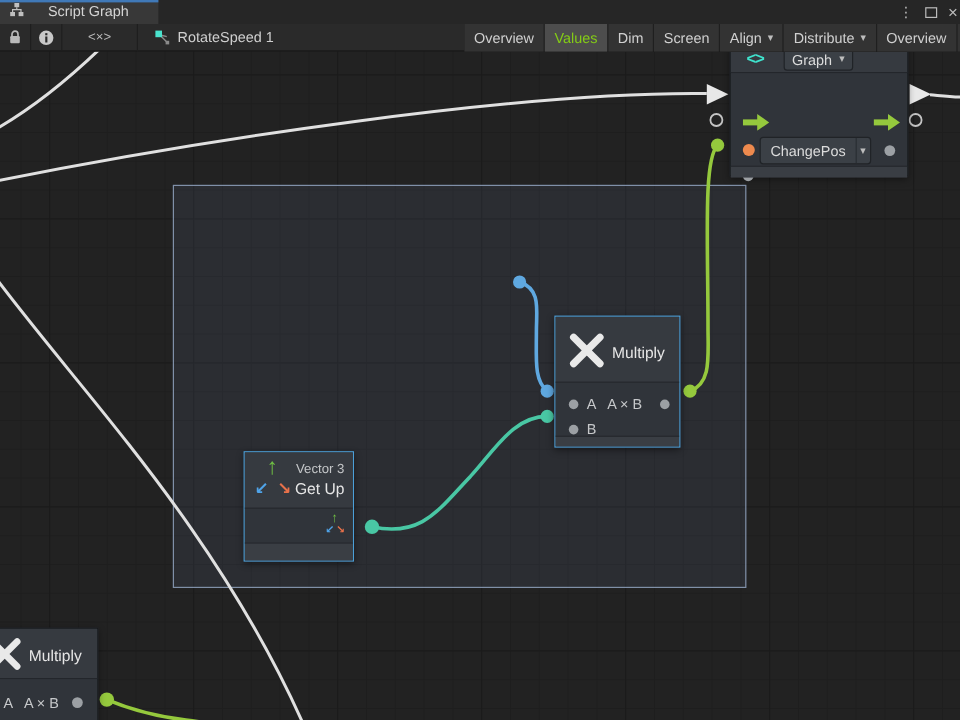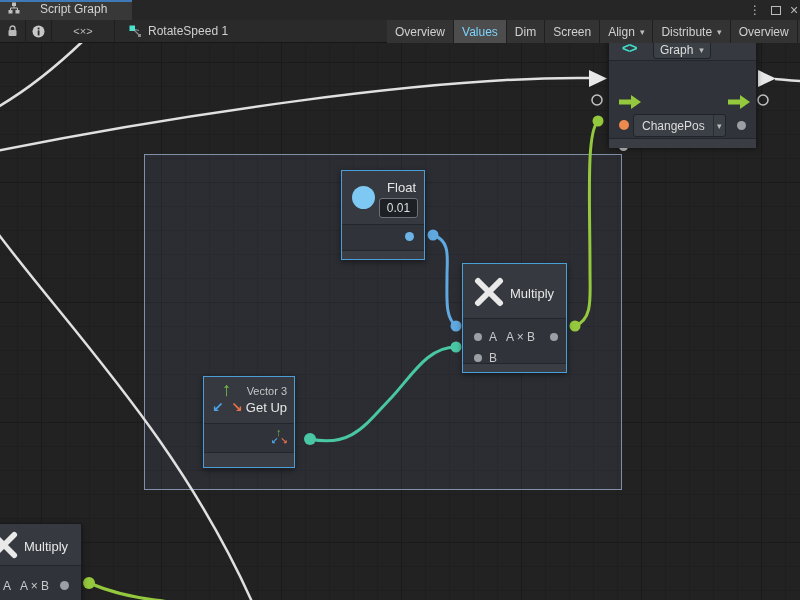--- a/index.html
+++ b/index.html
@@ -108,21 +108,21 @@
   #seg-code{width:63px;color:#bdbdbd;font-size:11px;}
   #breadcrumb{display:flex;align-items:center;gap:6px;padding:0 14px;color:#cfcfcf;}
   #zoom-ctl{display:flex;align-items:center;color:#cfcfcf;}
   #zoom-ctl .zlabel{margin:0 10px 0 8px;}
   #zoom-track{position:relative;width:85px;height:2px;background:#5e5e5e;border-radius:1px;}
   #zoom-handle{position:absolute;top:-5.5px;width:13px;height:13px;border-radius:50%;background:#8f8f8f;}
   #zoom-val{margin-left:8px;}
   #tb-buttons{position:absolute;left:387px;top:0;height:23px;display:flex;gap:1px;background:#1f1f1f;}
   .tbtn{height:23px;display:flex;align-items:center;background:#333333;color:#d0d0d0;
     padding:0 8px;white-space:nowrap;}
-  .tbtn.active{background:#4d4d4d;color:#7dd3fc;}
+  .tbtn.active{background:#4d4d4d;color:#84cc16;}
   .tbtn .caret{margin-left:5px;font-size:9px;color:#bdbdbd;}
 </style>
 </head>
 <body>
 
 <div id="screen">
 
   <div id="canvas"></div>
 
   <div id="selection-rect"></div>
@@ -146,31 +146,20 @@
     <circle cx="310" cy="439" r="6" fill="#49c7a4"></circle>
     <circle cx="456" cy="347" r="5.5" fill="#49c7a4"></circle>
 
     <path d="M 575,326 C 593,319 590,298 590,272 C 590,200 586,133 598,121" fill="none" stroke="#95c93d" stroke-width="3"></path>
     <circle cx="575" cy="326" r="5.5" fill="#95c93d"></circle>
     <circle cx="598" cy="121" r="5.5" fill="#95c93d"></circle>
     <path d="M 89,583 C 108,591 130,597 155,600 C 165,601 174,603 182,605" fill="none" stroke="#95c93d" stroke-width="3"></path>
     <circle cx="89" cy="583" r="6" fill="#95c93d"></circle>
   </svg>
 
-  <div class="node selected" id="node-float">
-    <div class="hdr">
-      <div id="float-icon"></div>
-      <div class="ntitle">Float</div>
-      <input id="float-value" readonly="" value="0.01" style="">
-    </div>
-    <div class="ports">
-      <div class="dot blue" style="left:63px;top:7px;width:9px;height:9px;"></div>
-    </div>
-    <div class="ftr"></div>
-  </div>
 
   <div class="node selected" id="node-multiply">
     <div class="hdr">
       <svg class="xicon" style="left:11px;top:13px;" width="30" height="30" viewBox="0 0 30 30">
         <path d="M4 4 L26 26 M26 4 L4 26" stroke="#e9e9e9" stroke-width="6" stroke-linecap="round" fill="none"></path>
       </svg>
       <div class="ntitle">Multiply</div>
     </div>
     <div class="ports">
       <div class="dot gray" style="left:11px;top:14px;width:8px;height:8px;"></div>

